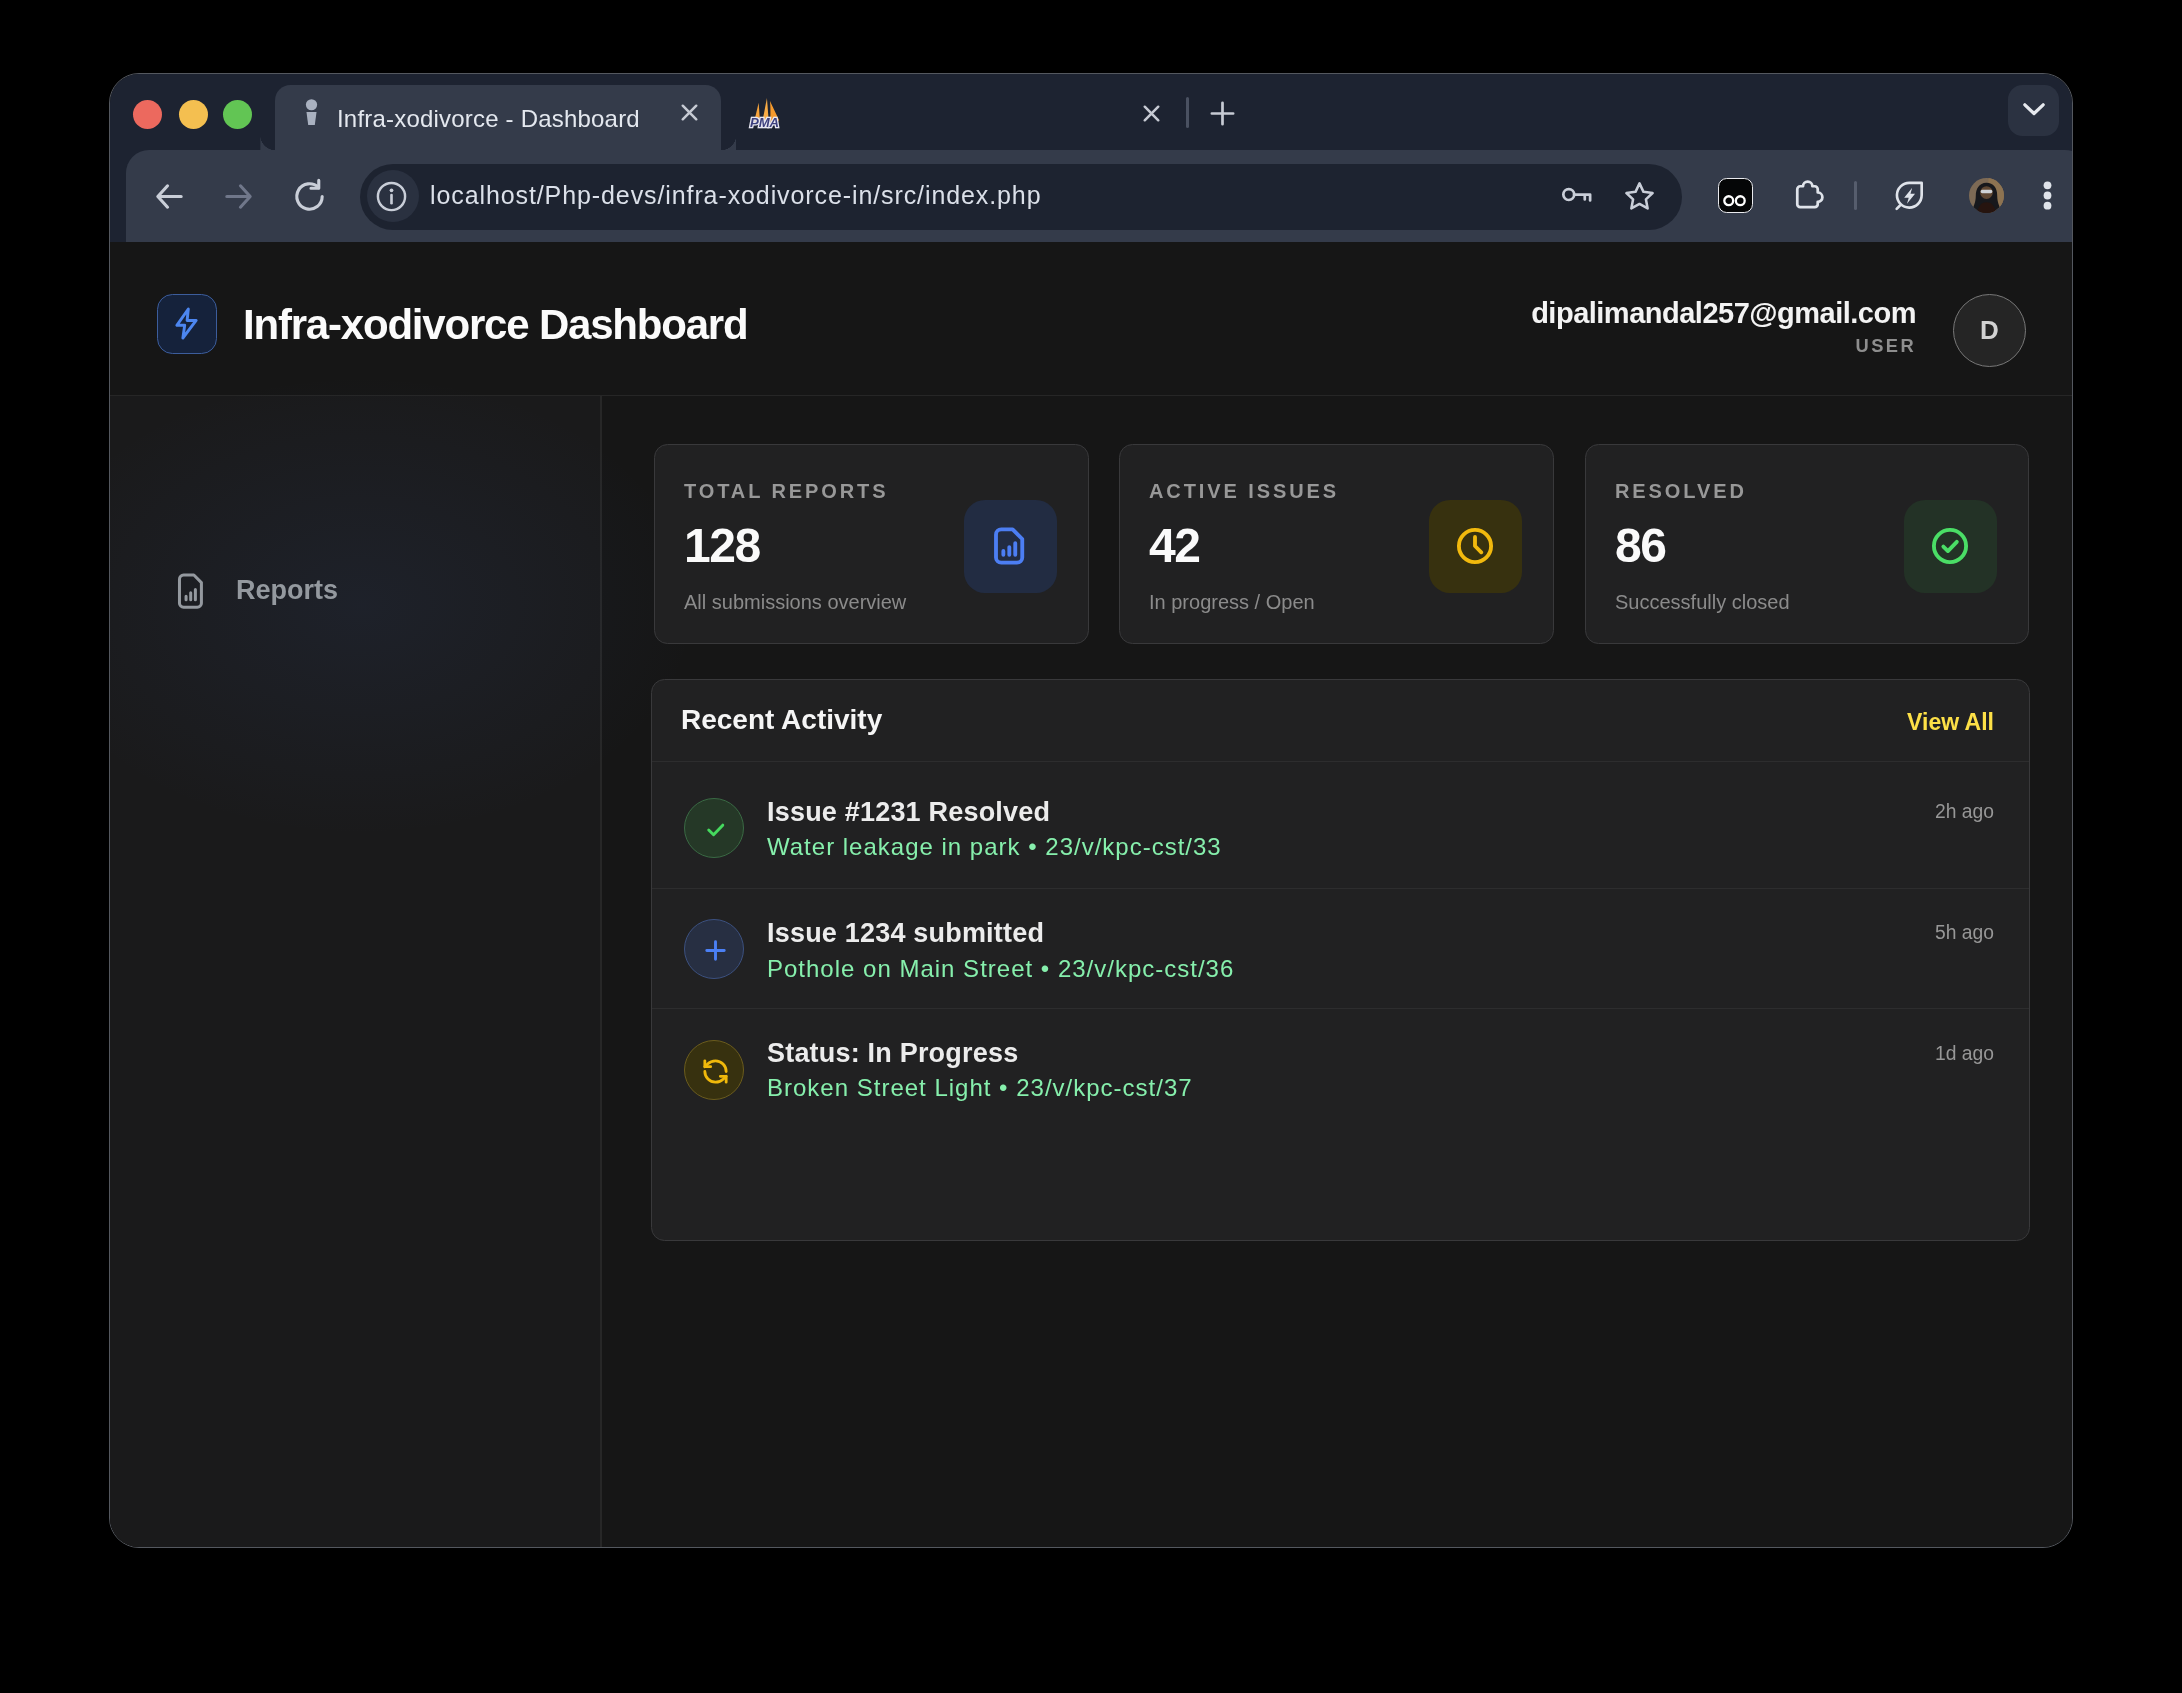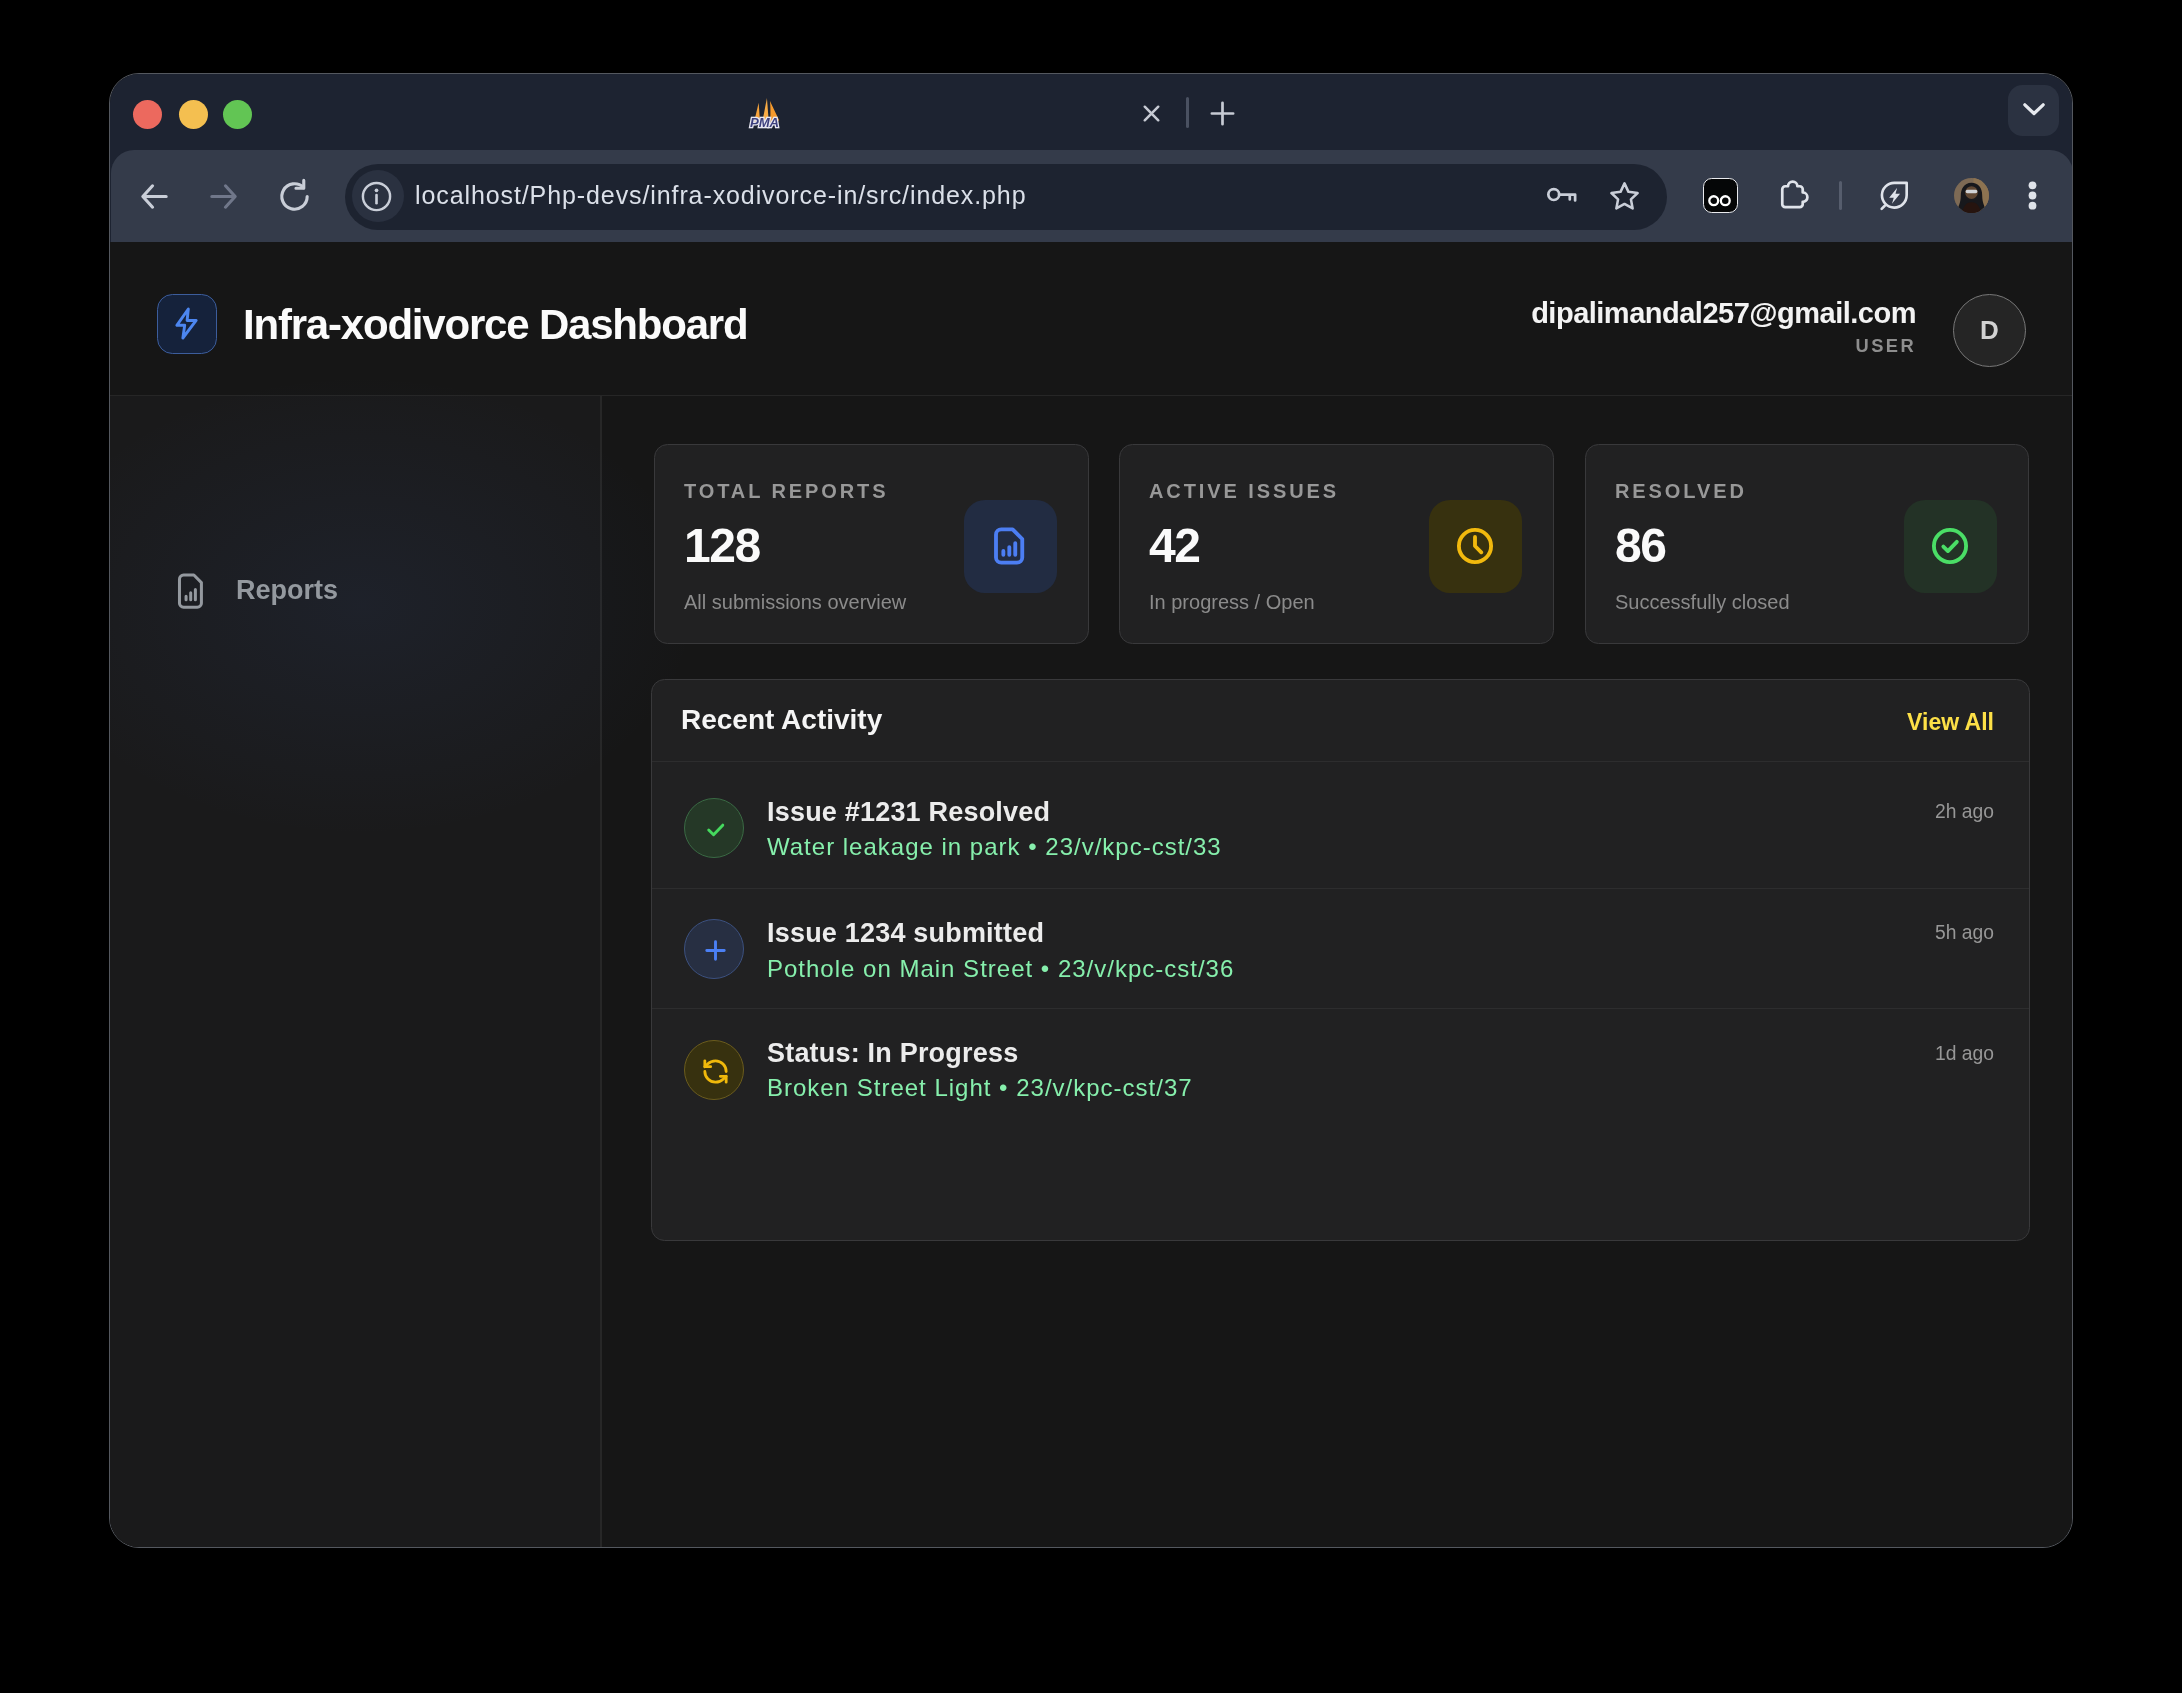--- a/index.html
+++ b/index.html
@@ -20,21 +20,21 @@
   #tab1:after { right:-15.4px; }
   .tabtxt { position:absolute; top:1.9px; height:66px; line-height:66px; font-size:24px; color:#e4e8ef; white-space:nowrap; letter-spacing:0.2px; }
   #tab2txt { top:11.6px; overflow:hidden; width:319px;
     -webkit-mask-image:linear-gradient(90deg,#000 85%,transparent 100%);
     mask-image:linear-gradient(90deg,#000 85%,transparent 100%); }
   .closex { position:absolute; top:18.3px; width:29px; height:29px; }
   #chevbtn { position:absolute; left:1898px; top:10.6px; width:51px; height:51px;
     background:#2b3241; border-radius:14.5px; }
 
   
-  #toolbar { position:absolute; left:1px; top:76px; width:100%; height:92px;
+  #toolbar { position:absolute; left:16px; top:76px; width:100%; height:92px;
     background:#343b4a; border-radius:23px 23px 0 0;text-align:center; }
   #pill { position:absolute; left:234px; top:13.5px; width:1322px; height:66px;
     background:#1d2330; border-radius:33px; }
   #infobg { position:absolute; left:6.8px; top:6.8px; width:52px; height:52px; border-radius:50%; background:#2a3140; }
   #urltxt { position:absolute; left:70px; top:-1.9px; height:66px; line-height:66px;
     font-size:25px; color:#dbe0e9; letter-spacing:0.9px; }
 
   
   #page { position:absolute; left:0; top:168px; width:100%; height:1307px; background:#161616;margin-top:16px; }
   #pagehead { position:absolute; left:0; top:0; width:100%; height:138px; border-bottom:1.9px solid #262626; }
@@ -84,20 +84,30 @@
 </style>
 </head>
 <body>
 <div id="win">
 
   <div id="strip">
     <div class="light" style="left:23px;  background:#ec695e;"></div>
     <div class="light" style="left:69px;  background:#f4bf50;"></div>
     <div class="light" style="left:113px; background:#62c554;"></div>
 
+    <div id="tab1">
+      <svg class="abs" style="left:21px;top:12.6px" width="31" height="31" viewBox="0 0 32 32">
+        <circle cx="16" cy="8" r="5.8" fill="#a9b1c0"></circle>
+        <path d="M10.8 15.5 L21.2 15.5 L19.4 29 L12.6 29 Z" fill="#a9b1c0"></path>
+      </svg>
+      <div class="tabtxt" style="left:62px">Infra-xodivorce - Dashboard</div>
+      <svg class="closex" style="left:400px;top:13.5px" viewBox="0 0 30 30">
+        <path d="M8 8 L22 22 M22 8 L8 22" stroke="#c6cad3" stroke-width="2.6" stroke-linecap="round"></path>
+      </svg>
+    </div>
 
     <svg class="abs" style="left:636px;top:20px" width="37" height="37" viewBox="0 0 38 38">
       <path d="M8 30 L13 9 L14.5 30 Z" fill="#f6a33c"></path>
       <path d="M16.5 30 L21.5 4 L23.5 30 Z" fill="#f8ab45"></path>
       <path d="M25 30 C25 30 25.5 12 24.5 7 L34 27 C31 29.5 27 30 25 30 Z" fill="#f69a2c"></path>
       <text x="4" y="34" font-family="Liberation Sans" font-size="13.5" font-weight="bold" font-style="italic" fill="#3c3f7c" stroke="#e8e8f2" stroke-width="2.6" paint-order="stroke">PMA</text>
     </svg>
     <svg class="closex" style="left:1027px;top:25px" viewBox="0 0 30 30">
       <path d="M8 8 L22 22 M22 8 L8 22" stroke="#c6cad3" stroke-width="2.6" stroke-linecap="round"></path>
     </svg>

